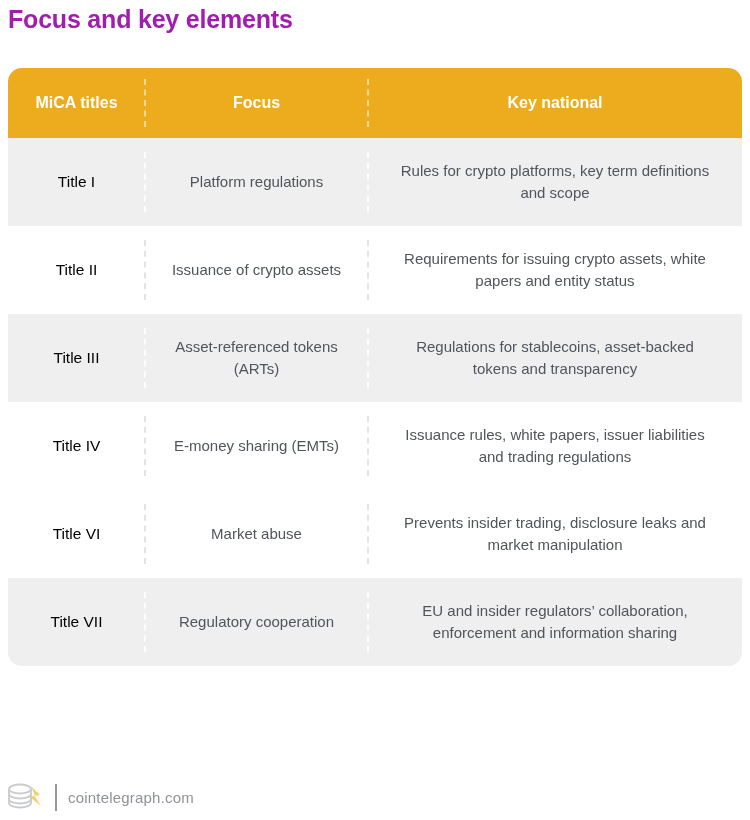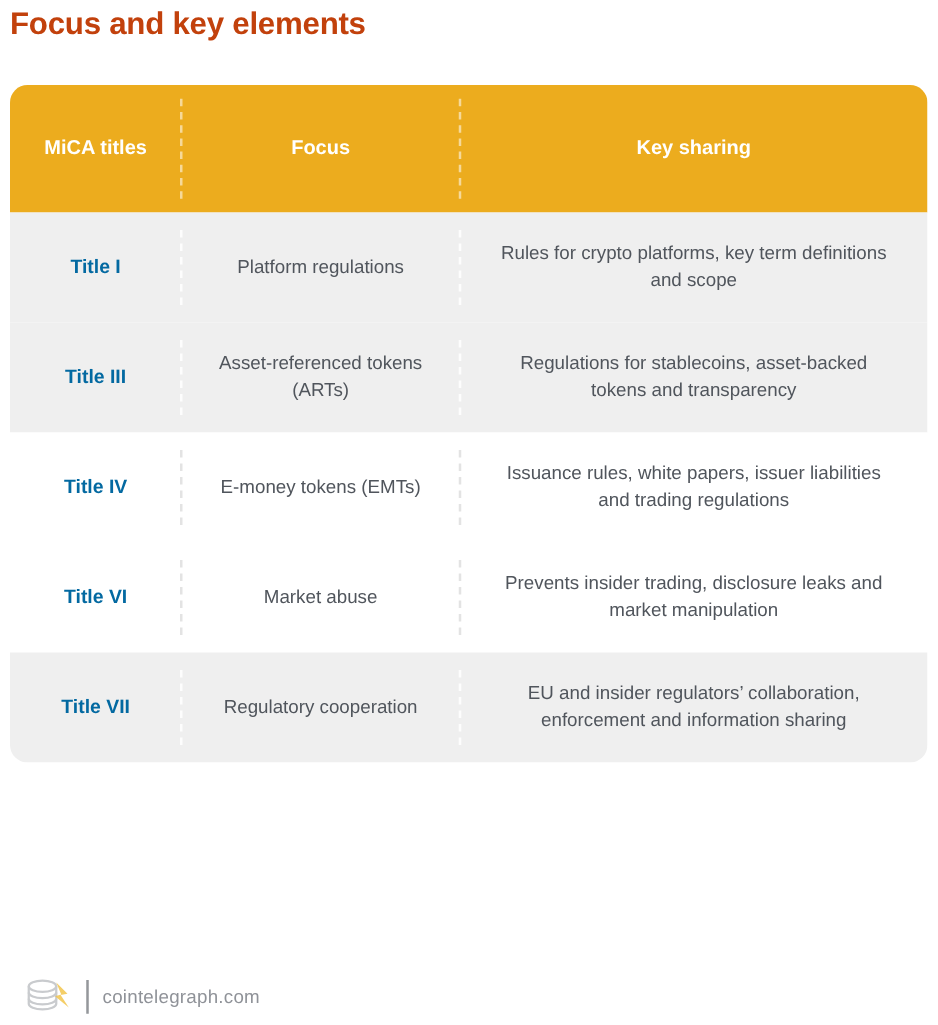--- a/index.html
+++ b/index.html
@@ -11,34 +11,34 @@
     background: #ffffff;
     font-family: "Liberation Sans", sans-serif;
     overflow: hidden;
   }
   .page-title {
     position: absolute;
     left: 8px;
     top: 5px;
     font-size: 25px;
     font-weight: bold;
-    color: #c2410c;
+    color: #a21caf;
     letter-spacing: -0.2px;
   }
   .table {
     position: absolute;
     left: 8px;
     top: 68px;
     width: 734px;
     border-radius: 14px;
     overflow: hidden;
   }
   .thead {
     display: flex;
-    height: 102px;
+    height: 70px;
     background: #ecac1e;
   }
   .row {
     display: flex;
     height: 88px;
     background: #ffffff;
   }
   .row.alt { background: #efefef; }
   .cell {
     position: relative;
@@ -49,22 +49,22 @@
   }
   .col1 { width: 137px; }
   .col2 { width: 223px; padding: 0 18px; }
   .col3 { width: 374px; padding: 0 28px; }
   .th {
     color: #ffffff;
     font-weight: bold;
     font-size: 16px;
   }
   .row .col1 {
-    color: #0369a1;
-    font-weight: bold;
+    color: #000000;
+    font-weight: normal;
     font-size: 15.5px;
   }
   .row .col2, .row .col3 {
     color: #50555c;
     font-size: 15px;
     line-height: 1.45;
   }
   
   .thead .cell + .cell::before {
     content: "";
@@ -76,21 +76,21 @@
     content: "";
     position: absolute;
     left: -1px; top: 14px; bottom: 14px;
     border-left: 2px dashed #e3e3e3;
   }
   .row.alt .cell + .cell::before {
     border-left-color: #fdfdfd;
   }
   .footer {
     position: absolute;
-    left: 20px;
+    left: 6px;
     top: 779px;
     display: flex;
     align-items: center;
     gap: 11px;
   }
   .logo { display: inline-flex; }
   .vbar {
     width: 2px;
     height: 27px;
     background: #94979b;
@@ -106,39 +106,44 @@
 
 <div class="canvas">
 
   <div class="page-title">Focus and key elements</div>
 
   <div class="table">
 
     <div class="thead">
       <div class="cell col1 th">MiCA titles</div>
       <div class="cell col2 th">Focus</div>
-      <div class="cell col3 th">Key sharing</div>
+      <div class="cell col3 th">Key national</div>
     </div>
 
     <div class="row alt">
       <div class="cell col1">Title I</div>
       <div class="cell col2">Platform regulations</div>
       <div class="cell col3">Rules for crypto platforms, key term definitions and scope</div>
     </div>
 
+    <div class="row">
+      <div class="cell col1">Title II</div>
+      <div class="cell col2">Issuance of crypto assets</div>
+      <div class="cell col3">Requirements for issuing crypto assets, white papers and entity status</div>
+    </div>
 
     <div class="row alt">
       <div class="cell col1">Title III</div>
       <div class="cell col2">Asset-referenced tokens (ARTs)</div>
       <div class="cell col3">Regulations for stablecoins, asset-backed tokens and transparency</div>
     </div>
 
     <div class="row">
       <div class="cell col1">Title IV</div>
-      <div class="cell col2">E-money tokens (EMTs)</div>
+      <div class="cell col2">E-money sharing (EMTs)</div>
       <div class="cell col3">Issuance rules, white papers, issuer liabilities and trading regulations</div>
     </div>
 
 
     <div class="row">
       <div class="cell col1">Title VI</div>
       <div class="cell col2">Market abuse</div>
       <div class="cell col3">Prevents insider trading, disclosure leaks and market manipulation</div>
     </div>
 

